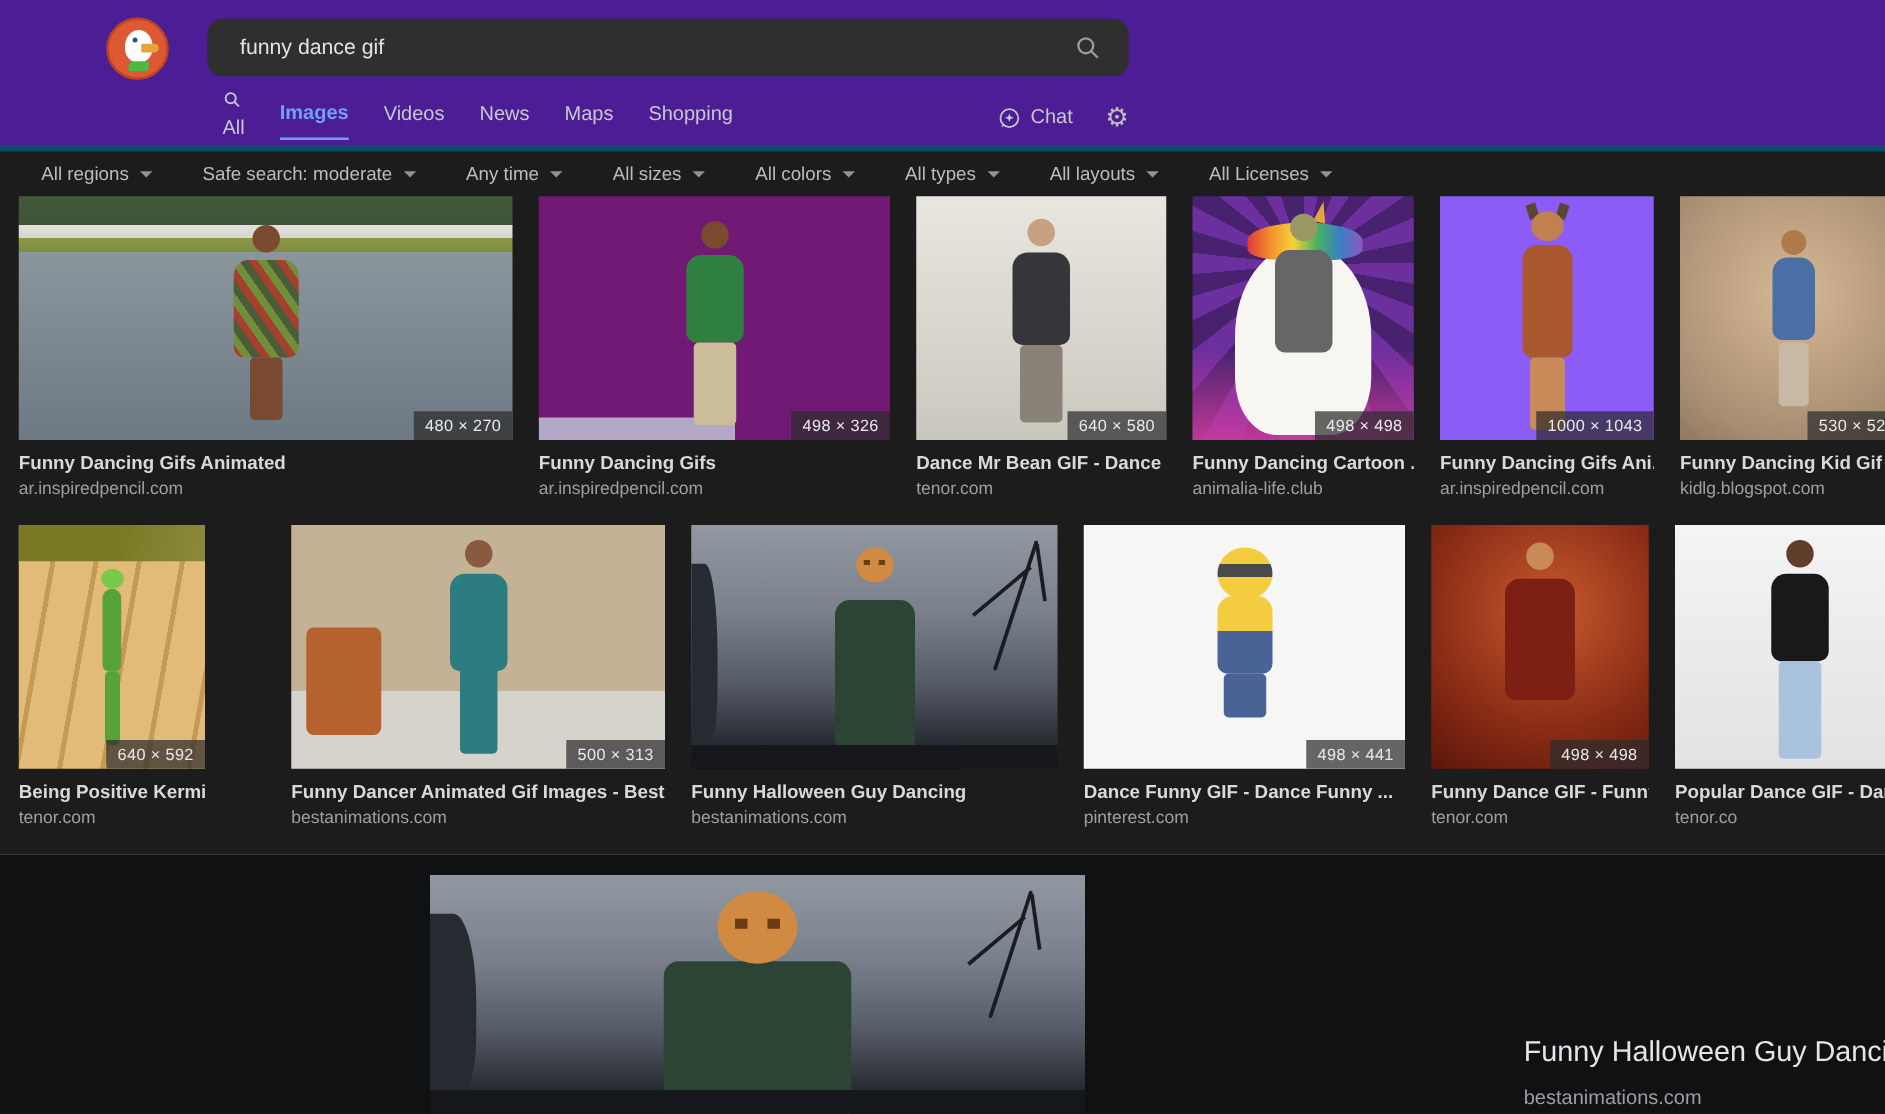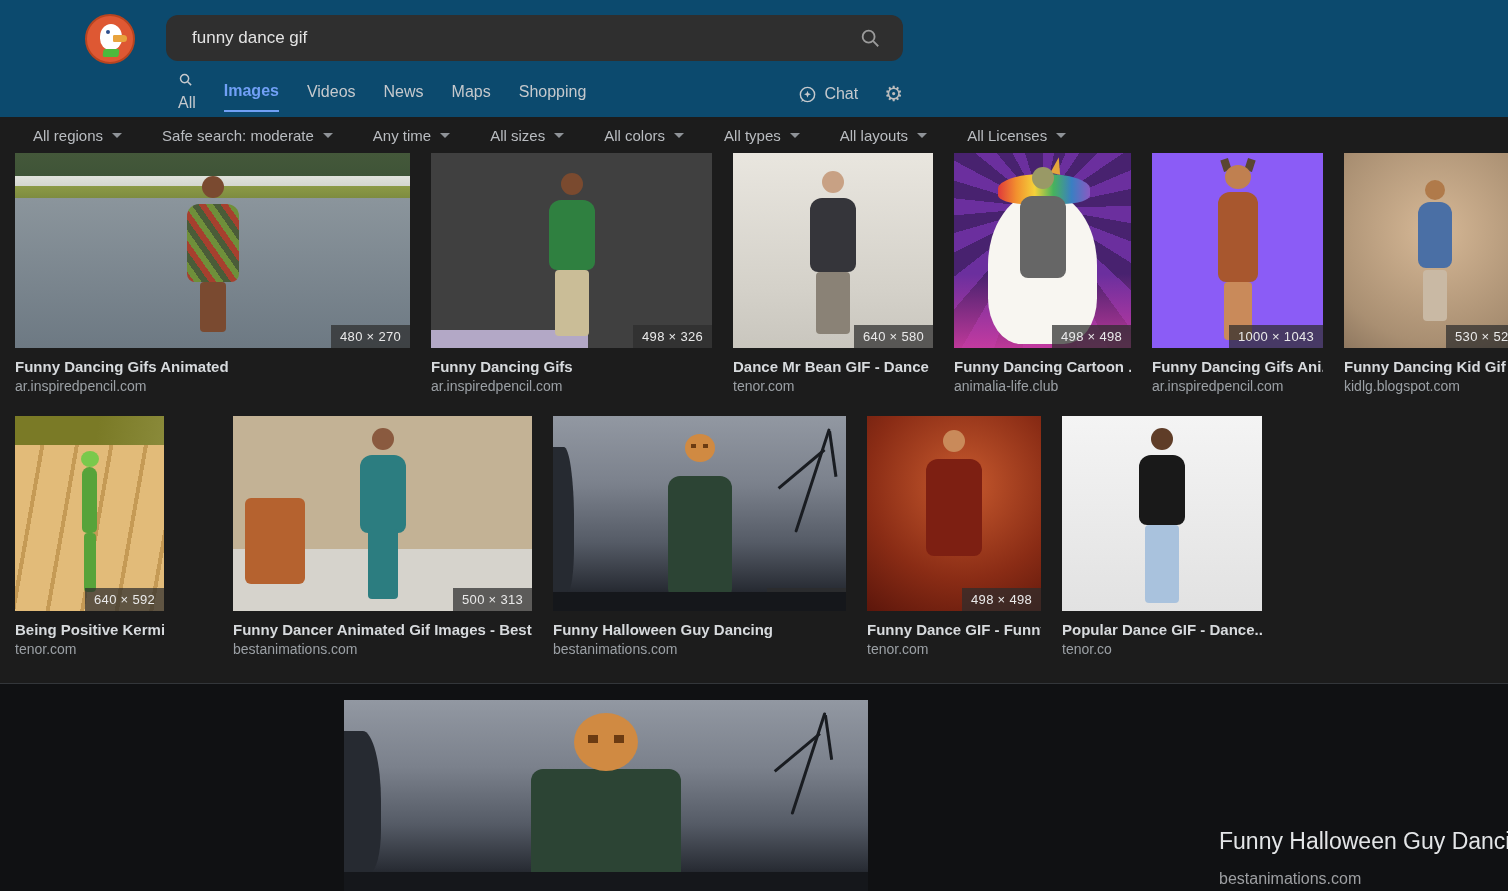--- a/index.html
+++ b/index.html
@@ -1,20 +1,20 @@
 <!DOCTYPE html>
 <html><head>
 <meta charset="utf-8">
 <style>
   html,body{margin:0;padding:0;background:#1c1c1c;}
   body{width:1508px;height:891px;overflow:hidden;position:relative;
        font-family:"Liberation Sans", sans-serif;color:#d7dadd;}
 
   
-  .header{position:relative;height:116px;border-bottom:1px solid #0c4a6e;background:#0c4a6e;}
+  .header{position:relative;height:116px;border-bottom:5px solid #0c4a6e;background:#4c1d95;}
   .logo{position:absolute;left:85px;top:14px;width:50px;height:50px;border-radius:50%;
         background:#de5833;border:2px solid #b9441f;box-sizing:border-box;overflow:hidden;}
   .logo .duck-head{position:absolute;left:13px;top:8px;width:22px;height:26px;background:#fff;
         border-radius:50% 50% 45% 45%;}
   .logo .duck-eye{position:absolute;left:19px;top:14px;width:4px;height:4px;border-radius:50%;background:#2d4f8e;}
   .logo .duck-beak{position:absolute;left:26px;top:19px;width:14px;height:7px;background:#e8a33d;
         border-radius:2px 6px 6px 2px;}
   .logo .duck-bow{position:absolute;left:16px;top:33px;width:16px;height:8px;background:#4cba3c;
         border-radius:2px;transform:skewX(-8deg);}
   .searchbar{position:absolute;left:166px;top:15px;width:737px;height:46px;background:#2f2f2f;
@@ -53,21 +53,21 @@
         margin-left:calc(var(--bw,46px) / -2);border-radius:12px 12px 8px 8px;background:var(--bodyc,#666);}
   .p-legs{position:absolute;left:50%;top:var(--lt,62%);width:var(--lw,34px);height:var(--lh,32%);
         margin-left:calc(var(--lw,34px) / -2);border-radius:4px;background:var(--legc,transparent);}
   .d1,.d2{position:absolute;}
 
   
   .v-street{background:linear-gradient(180deg,#44583a 0%,#3f5437 12%,#e0e2db 12%,#d4d6cf 17%,
         #8c9a46 17%,#7e8c40 23%,#8b959c 23%,#6d7983 100%);
         --headc:#7a4a30;--bodyc:repeating-linear-gradient(55deg,#a6402e 0 6px,#6f8f3a 6px 12px,#4a5c38 12px 18px);
         --bt:26%;--bh:40%;--bw:52px;--legc:#7a4a30;--lw:26px;--lh:26%;--lt:66%;--ht:12%;}
-  .v-greenshirt{background:#404040;--headc:#7a4a2f;--bodyc:#2f8040;--legc:#cabd97;
+  .v-greenshirt{background:#701a75;--headc:#7a4a2f;--bodyc:#2f8040;--legc:#cabd97;
         --ht:10%;--bt:24%;--bh:36%;--lt:60%;--lh:34%;}
   .v-greenshirt .d1{left:0;bottom:0;width:56%;height:9%;background:#b3a8c6;}
   .v-bean{background:linear-gradient(180deg,#e9e6df,#d4d1c9 70%,#c9c6be);
         --headc:#c8a184;--bodyc:#35353a;--legc:#8a8276;--ht:9%;--bt:23%;--bh:38%;--lt:61%;--lh:32%;}
   .v-unicorn{background:linear-gradient(180deg,rgba(0,0,0,0) 62%,rgba(210,60,160,0.85) 100%),
         repeating-conic-gradient(from -10deg at 50% 28%,#48226f 0 11deg,#6b2f9e 11deg 22deg);}
   .v-unicorn .d1{left:19%;top:20%;width:62%;height:78%;background:#f8f6f1;border-radius:48% 48% 30% 30%;}
   .v-unicorn .d1::before{content:"";position:absolute;left:30%;top:28%;width:5px;height:5px;border-radius:50%;
         background:#222;box-shadow:30px 3px 0 #222;}
   .v-unicorn .d2{left:25%;top:11%;width:52%;height:15%;border-radius:50% 50% 30% 30%;
@@ -318,20 +318,32 @@
       <div class="d1"></div>
       <div class="d2"></div>
       <div class="p-body"></div>
       <div class="p-legs"></div>
       <div class="p-head"></div>
       <span class="size-badge">500 × 383</span>
     </div>
     <div class="t-title">Funny Halloween Guy Dancing</div>
     <div class="t-domain">bestanimations.com</div>
   </a>
+      <a class="tile" style="width: 257px;">
+    <div class="art v-minion">
+      <div class="d1"></div>
+      <div class="d2"></div>
+      <div class="p-body"></div>
+      <div class="p-legs"></div>
+      <div class="p-head"></div>
+      <span class="size-badge">498 × 441</span>
+    </div>
+    <div class="t-title">Dance Funny GIF - Dance Funny ...</div>
+    <div class="t-domain">pinterest.com</div>
+  </a>
       <a class="tile" style="width: 174px;">
     <div class="art v-reddance">
       <div class="d1"></div>
       <div class="d2"></div>
       <div class="p-body"></div>
       <div class="p-legs"></div>
       <div class="p-head"></div>
       <span class="size-badge">498 × 498</span>
     </div>
     <div class="t-title">Funny Dance GIF - Funny Da...</div>

